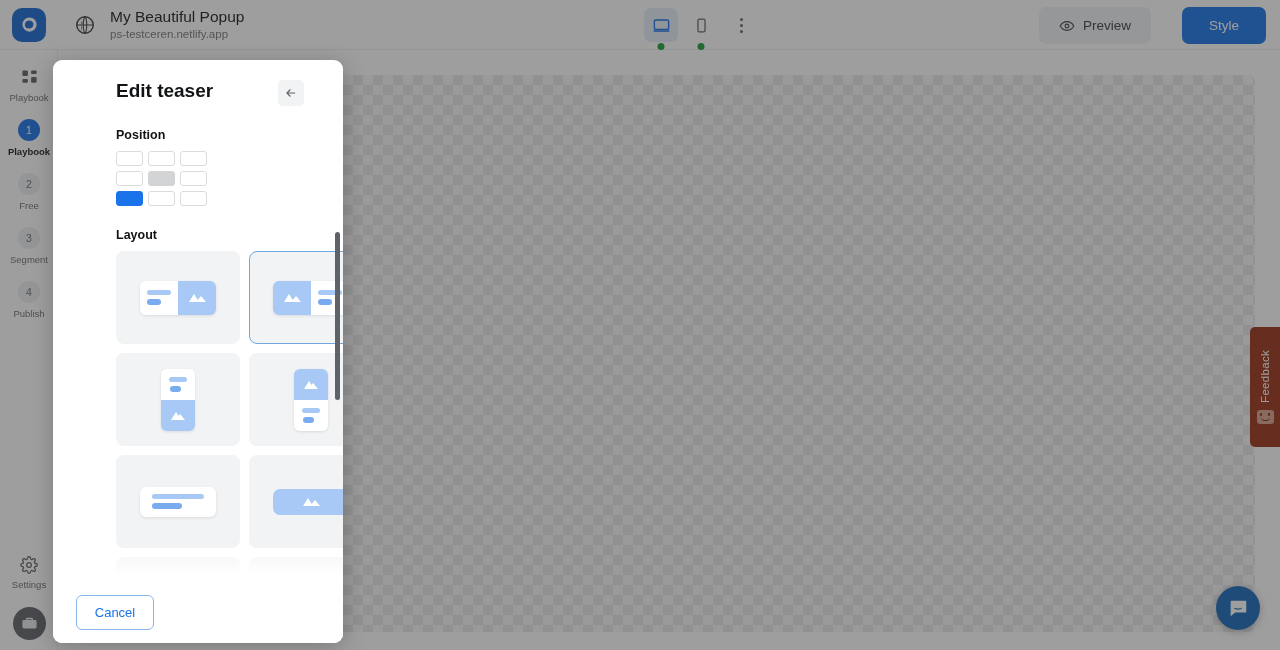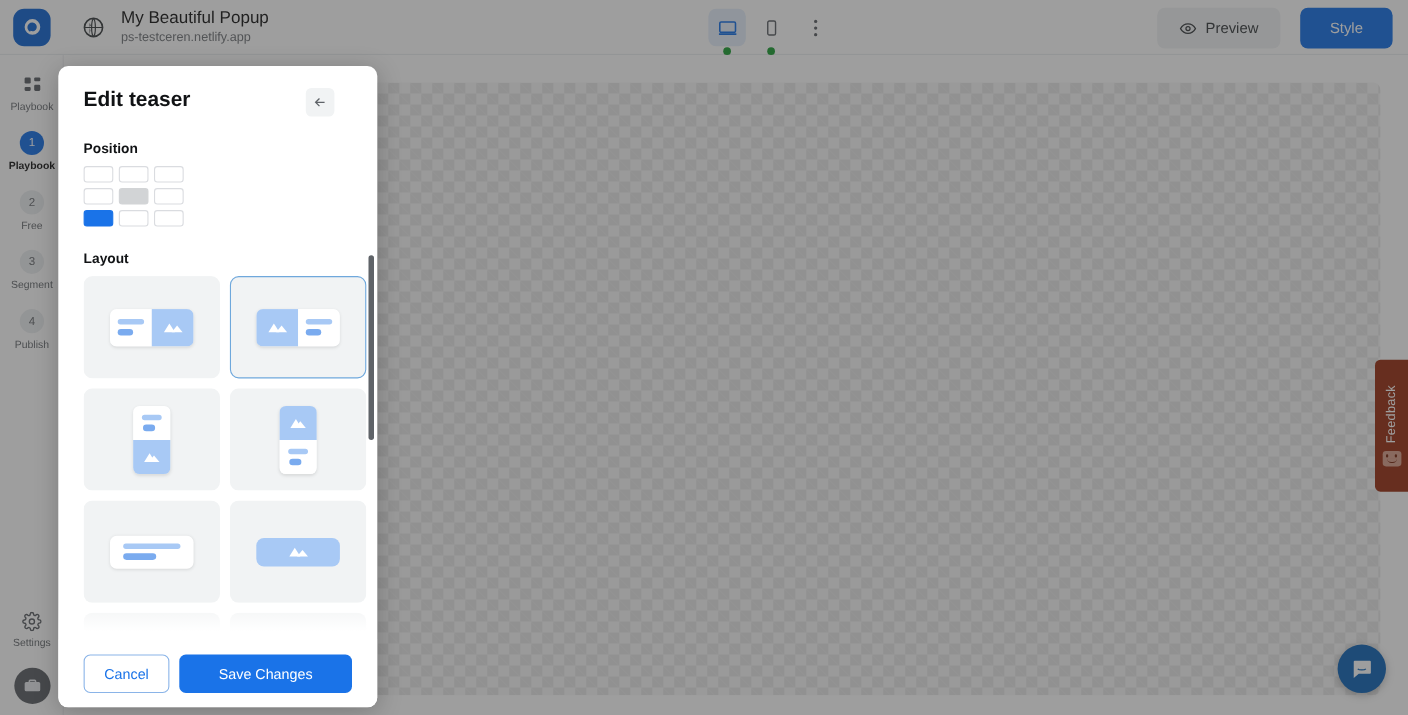--- a/index.html
+++ b/index.html
@@ -49,21 +49,21 @@
   }
   .kebab {
     width: 26px; height: 34px; display: flex; flex-direction: column;
     align-items: center; justify-content: center; gap: 3px; cursor: pointer;
     margin-left: 4px;
   }
   .kebab i { width: 3px; height: 3px; border-radius: 50%; background: #5f6368; display:block; }
 
   .right-actions {
     position: absolute; right: 14px; top: 7px;
-    display: flex; align-items: center; gap: 18px;
+    display: flex; align-items: center; gap: 31px;
   }
   .btn-preview {
     height: 37px; padding: 0 20px; border-radius: 7px;
     background: #f1f3f4; color: #3c4043; border: none;
     font-size: 13.5px; display: flex; align-items: center; gap: 8px; cursor: pointer;
     font-family: inherit;
   }
   .btn-save {
     height: 37px; padding: 0 27px; border-radius: 7px;
     background: #1a73e8; color: #ffffff; border: none;
@@ -184,20 +184,21 @@
   .panel {
     position: absolute; left: 53px; top: 60px;
     width: 290px; height: 583px; background: #ffffff;
     border-radius: 9px; z-index: 50; overflow: hidden;
     box-shadow: 0 4px 22px rgba(0,0,0,.22);
     display: flex; flex-direction: column;
   }
   .panel-scroll {
     flex: 1; overflow: hidden; position: relative;
     padding: 20px 39px 0 23px;
+    margin-left: 40px;
   }
   .panel-head { display: flex; align-items: flex-start; justify-content: space-between; }
   .panel-title { font-size: 19px; color: #111315; font-weight: bold; }
   .back-btn {
     width: 26px; height: 26px; border-radius: 5px; background: #f1f3f4;
     display: flex; align-items: center; justify-content: center; cursor: pointer;
     border: none;
   }
   .sec-label {
     font-size: 12.5px; color: #111315; font-weight: bold;
@@ -499,17 +500,16 @@
         <div class="lay-card"></div>
         <div class="lay-card"></div>
       </div>
 
       <div class="p-scrollbar"></div>
       <div class="fade-bot"></div>
     </div>
 
     <div class="panel-footer">
       <button class="btn-cancel">Cancel</button>
-      <button class="btn-savech">Save Changes</button>
     </div>
   </div>
 
 </div>
 
 </body></html>

